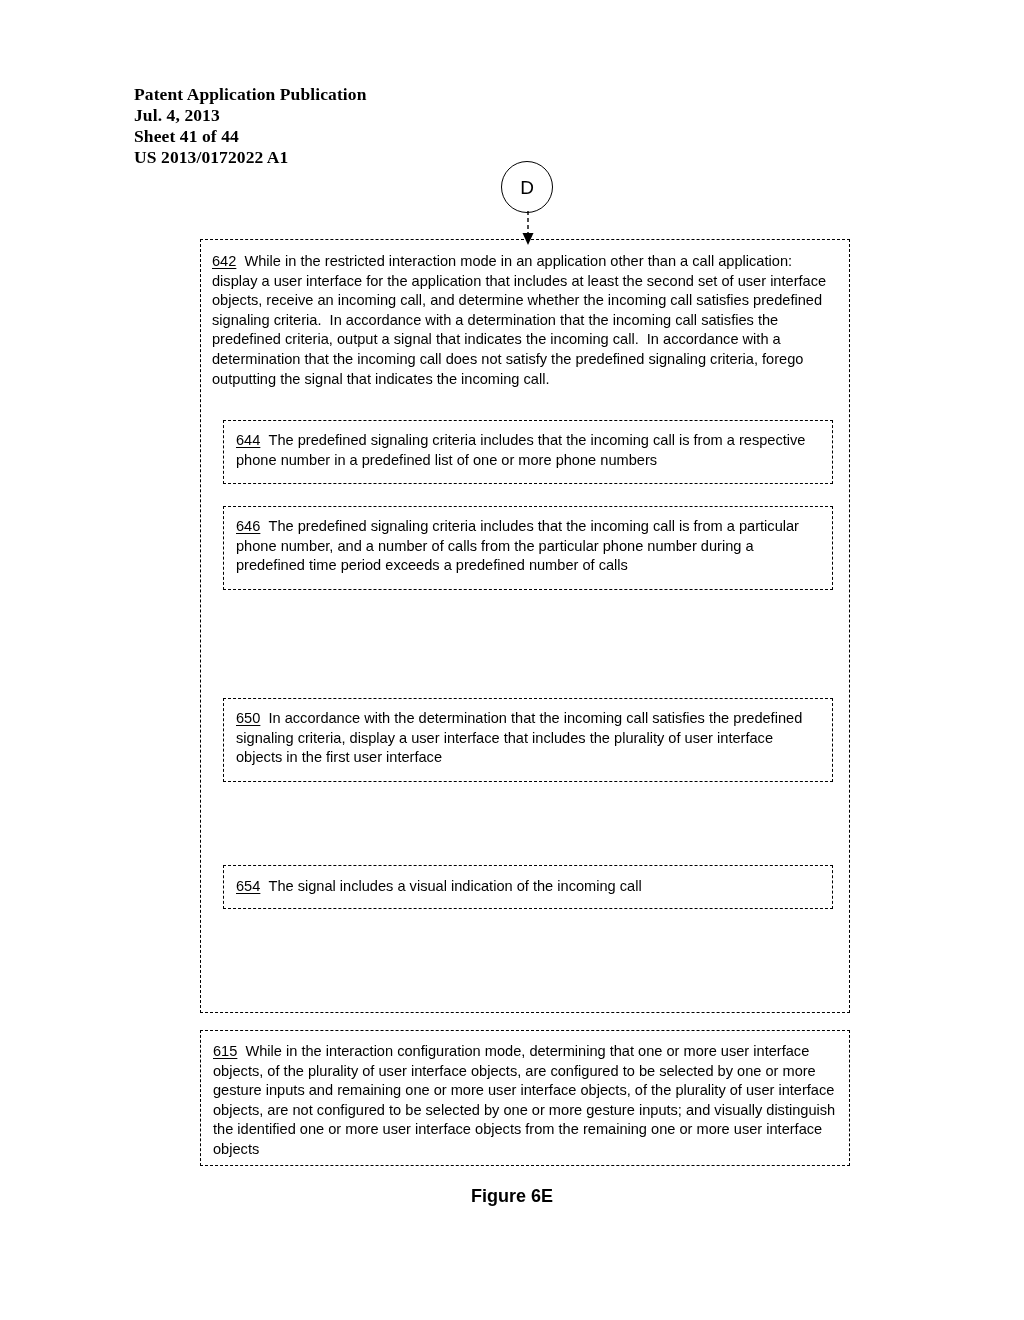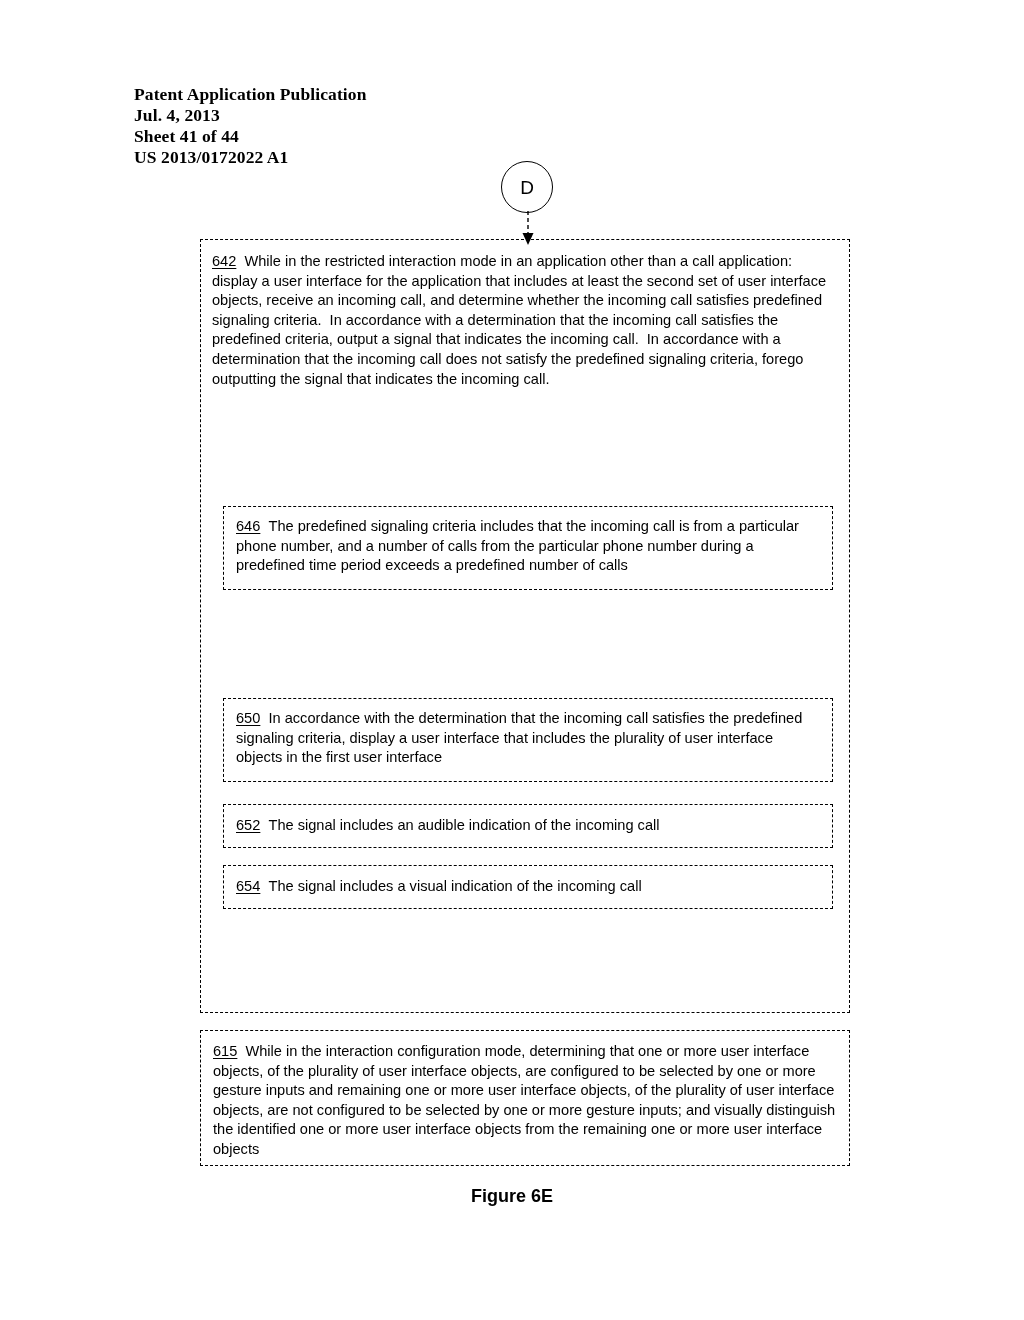--- a/index.html
+++ b/index.html
@@ -165,39 +165,39 @@
   <svg class="arrow-svg" viewBox="0 0 26 36">
     <line x1="13" y1="0" x2="13" y2="24" stroke="#000" stroke-width="1.4" stroke-dasharray="4 3"></line>
     <polygon points="13,34 7.5,22 18.5,22" fill="#000"></polygon>
   </svg>
 
   <div class="dbox" id="box-642">
     <div class="dbox-text">
       <span class="ref">642</span><span style="white-space:pre-wrap">&nbsp;&nbsp;While in the restricted interaction mode in an application other than a call application: display a user interface for the application that includes at least the second set of user interface objects, receive an incoming call, and determine whether the incoming call satisfies predefined signaling criteria.  In accordance with a determination that the incoming call satisfies the predefined criteria, output a signal that indicates the incoming call.  In accordance with a determination that the incoming call does not satisfy the predefined signaling criteria, forego outputting the signal that indicates the incoming call.</span>
     </div>
 
+    <div class="dbox nested" id="box-644">
+      <div class="dbox-text">
+        <span class="ref">644</span><span>&nbsp;&nbsp;The predefined signaling criteria includes that the incoming call is from a respective phone number in a predefined list of one or more phone numbers</span>
+      </div>
+    </div>
 
     <div class="dbox nested" id="box-646">
       <div class="dbox-text">
         <span class="ref">646</span><span>&nbsp;&nbsp;The predefined signaling criteria includes that the incoming call is from a particular phone number, and a number of calls from the particular phone number during a predefined time period exceeds a predefined number of calls</span>
       </div>
     </div>
 
 
     <div class="dbox nested" id="box-650">
       <div class="dbox-text">
         <span class="ref">650</span><span>&nbsp;&nbsp;In accordance with the determination that the incoming call satisfies the predefined signaling criteria, display a user interface that includes the plurality of user interface objects in the first user interface</span>
       </div>
     </div>
 
-    <div class="dbox nested" id="box-652">
-      <div class="dbox-text">
-        <span class="ref">652</span><span>&nbsp;&nbsp;The signal includes an audible indication of the incoming call</span>
-      </div>
-    </div>
 
     <div class="dbox nested" id="box-654">
       <div class="dbox-text">
         <span class="ref">654</span><span>&nbsp;&nbsp;The signal includes a visual indication of the incoming call</span>
       </div>
     </div>
 
   </div>
 
   <div class="dbox" id="box-615">

